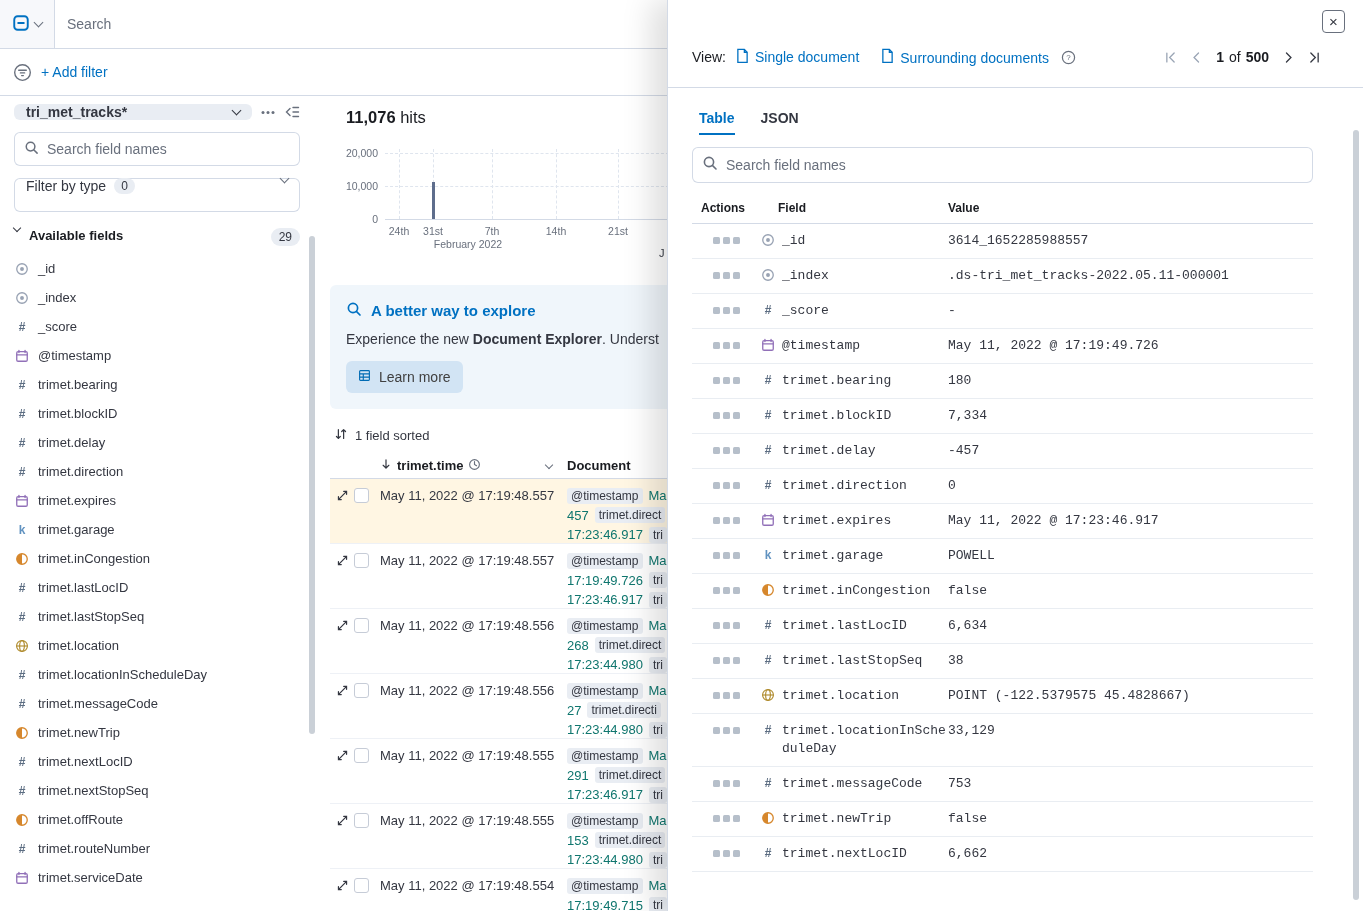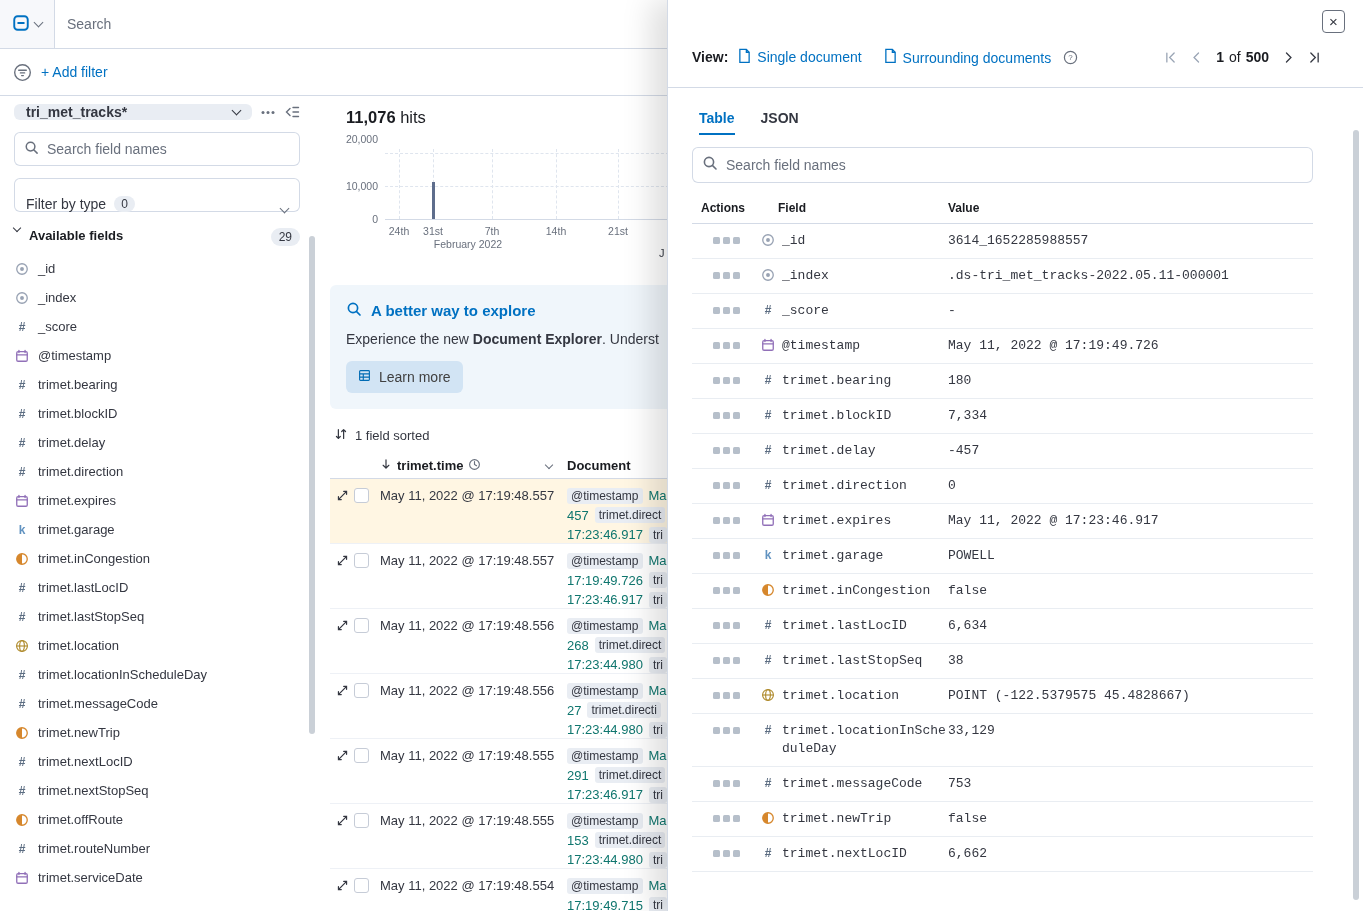--- a/index.html
+++ b/index.html
@@ -30,21 +30,21 @@
   
   .dv-row{display:flex;align-items:center;gap:9px;}
   .dv-btn{display:flex;align-items:center;justify-content:space-between;width:246px;height:16px;
     background:#e9edf3;border:none;border-radius:6px;padding:0 12px;font-size:14px;font-weight:700;
     color:#343741;font-family:inherit;cursor:pointer;}
   .input-box{margin-top:12px;height:34px;border-radius:6px;background:#fff;
     box-shadow:inset 0 0 0 1px #d3dae6;display:flex;align-items:center;padding:0 10px;gap:8px;}
   .input-box input{border:none;outline:none;flex:1;font-size:14px;color:#343741;font-family:inherit;min-width:0;}
   .input-box input::placeholder{color:#69707d;}
   .type-filter{margin-top:12px;width:100%;height:34px;border:none;border-radius:6px;background:#fff;
-    box-shadow:inset 0 0 0 1px #d3dae6;display:flex;align-items:flex-end;gap:8px;padding:0 12px;
+    box-shadow:inset 0 0 0 1px #d3dae6;display:flex;align-items:flex-start;gap:8px;padding:0 12px;
     font-size:14px;color:#343741;font-family:inherit;cursor:pointer;}
   .count-pill{background:#e9edf3;border-radius:9px;padding:1px 7px;font-size:12px;}
   .type-filter .chev{margin-left:auto;}
   .af-header{margin-top:16px;display:flex;align-items:flex-start;gap:9px;font-size:13px;font-weight:700;color:#1a1c21;cursor:pointer;}
   .af-header .chev{width:6px;height:6px;}
   .badge{margin-left:auto;background:#e9edf3;border-radius:10px;padding:2px 8px;font-size:12px;font-weight:400;color:#343741;}
   .field-list{list-style:none;margin-top:8px;}
   .field-list li{height:29px;display:flex;align-items:center;gap:8px;font-size:13px;cursor:pointer;color:#343741;}
   .ficon{width:16px;height:16px;flex:0 0 16px;display:inline-flex;align-items:center;justify-content:center;}
   .tk{font-weight:700;font-size:12px;}
@@ -95,21 +95,21 @@
 
   
   .flyout{position:absolute;top:0;bottom:0;left:667px;right:0;background:#fff;z-index:10;
     border-left:1px solid #d3dae6;box-shadow:-16px 0 28px rgba(0,0,0,.13);overflow:hidden;}
   .close-btn{position:absolute;top:10px;right:18px;width:23px;height:23px;border:1px solid #69707d;
     border-radius:4px;background:#fff;color:#343741;font-size:15px;line-height:1;display:flex;
     align-items:center;justify-content:center;cursor:pointer;font-family:inherit;}
   .fly-head{padding:28px 24px 0;}
   .fly-head h2{font-size:21px;font-weight:700;color:#1a1c21;}
   .view-row{margin-top:20px;display:flex;align-items:center;font-size:14px;gap:8px;}
-  .view-label{font-weight:700;color:#1a1c21;margin-right:2px;}
+  .view-label{font-weight:400;color:#1a1c21;margin-right:2px;}
   .fly-link{color:#0071c2;display:inline-flex;gap:6px;align-items:center;text-decoration:none;cursor:pointer;}
   .fly-link + .fly-link{margin-left:14px;align-items:flex-end;}
   .help{margin-left:4px;display:inline-flex;cursor:pointer;}
   .pager{margin-left:auto;display:flex;align-items:center;gap:13px;padding-right:18px;}
   .pg-btn{display:inline-flex;cursor:pointer;}
   .pg-text{font-size:14px;color:#1a1c21;display:flex;gap:5px;}
   .fly-divider{margin-top:21px;border-bottom:1px solid #d3dae6;}
   .fly-body{padding:22px 50px 0 24px;position:relative;}
   .tabs{display:flex;gap:26px;margin-left:7px;}
   .tab{font-size:14px;font-weight:600;color:#343741;padding-bottom:9px;cursor:pointer;}
@@ -371,21 +371,21 @@
       <div class="v-scrollbar sb-thumb"></div>
     </aside>
 
     <main class="main">
       <div class="hits">
         <span class="hits-num">11,076</span>
         <span class="hits-word">hits</span>
       </div>
 
       <div class="chart" id="chart">
-          <span class="ylab" style="top:0">20,000</span>
+          <span class="ylab" style="top:14px">20,000</span>
           <div class="hgrid" style="top:20px"></div>
           <span class="ylab" style="top:47px">10,000</span>
           <div class="hgrid" style="top:53px"></div>
           <span class="ylab" style="top:80px">0</span>
           <div class="xaxis"></div>
           <div class="vgrid" style="left:69px"></div>
           <span class="xlab" style="left:69px">24th</span>
           <div class="vgrid" style="left:103px"></div>
           <span class="xlab" style="left:103px">31st</span>
           <div class="vgrid" style="left:162px"></div>

